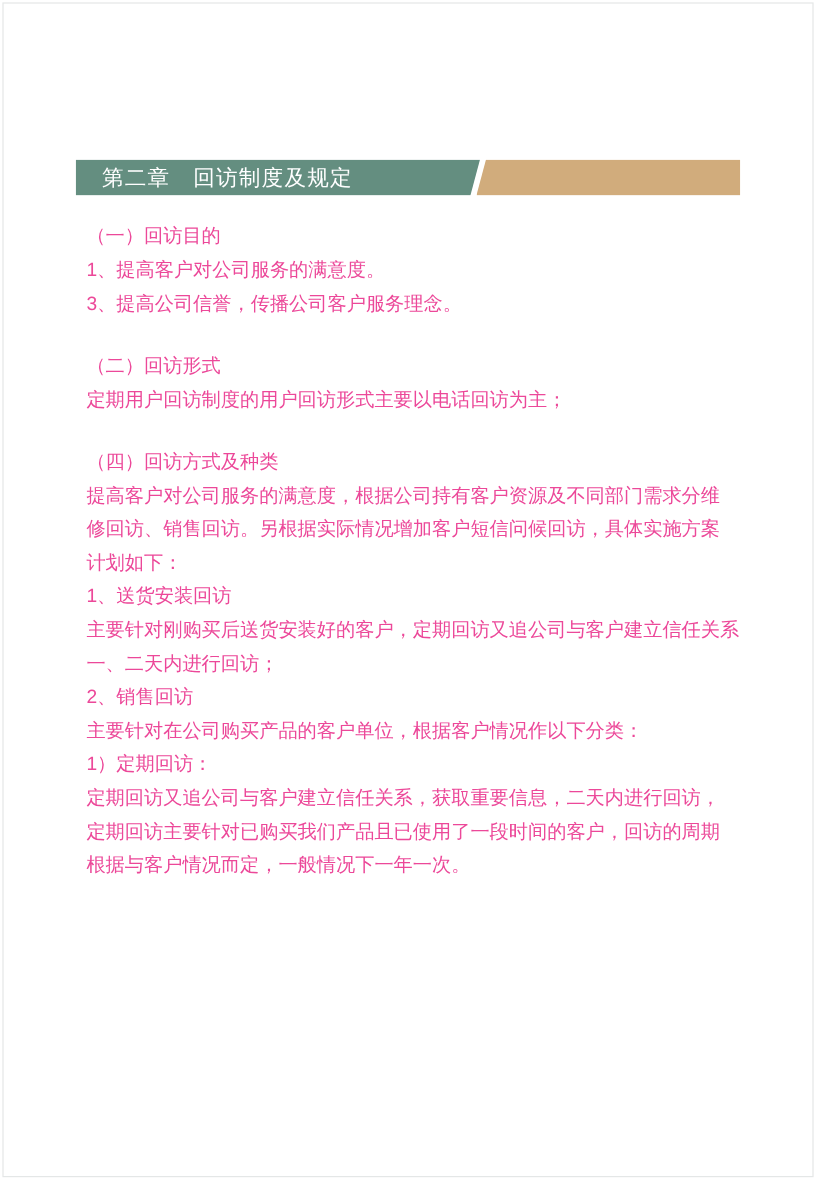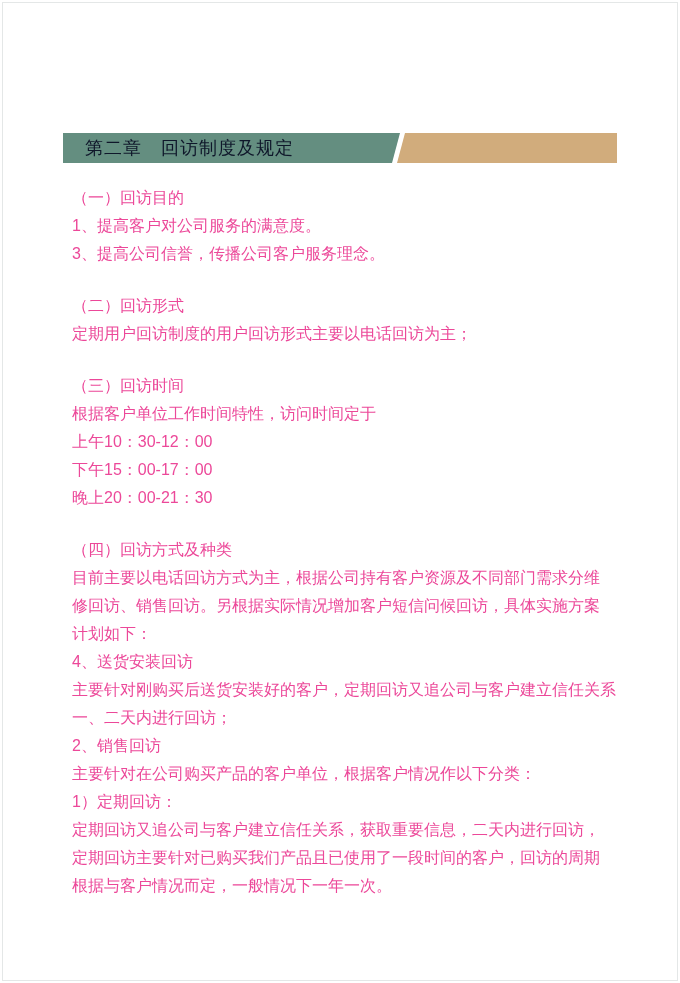--- a/index.html
+++ b/index.html
@@ -34,21 +34,21 @@
     left: 0;
     top: 0;
     width: 337px;
     height: 30px;
     background: #648e80;
     clip-path: polygon(0 0, 100% 0, calc(100% - 8px) 100%, 0 100%);
     display: flex;
     align-items: center;
     box-sizing: border-box;
     padding-left: 22px;
-    color: #0f172a;
+    color: #ffffff;
     font-size: 18px;
     letter-spacing: 1px;
     white-space: pre;
   }
   .banner-tan {
     position: absolute;
     left: 334px;
     top: 0;
     width: 220px;
     height: 30px;
@@ -96,34 +96,27 @@
       <div class="section-heading">（一）回访目的</div>
       <div class="body-line">1、提高客户对公司服务的满意度。</div>
       <div class="body-line">3、提高公司信誉，传播公司客户服务理念。</div>
     </div>
 
     <div class="section">
       <div class="section-heading">（二）回访形式</div>
       <div class="body-line">定期用户回访制度的用户回访形式主要以电话回访为主；</div>
     </div>
 
-    <div class="section">
-      <div class="section-heading">（三）回访时间</div>
-      <div class="body-line">根据客户单位工作时间特性，访问时间定于</div>
-      <div class="body-line">上午10：30-12：00</div>
-      <div class="body-line">下午15：00-17：00</div>
-      <div class="body-line">晚上20：00-21：30</div>
-    </div>
 
     <div class="section">
       <div class="section-heading">（四）回访方式及种类</div>
-      <div class="body-line">目前主要以电话回访方式为主，根据公司持有客户资源及不同部门需求分维</div>
+      <div class="body-line">提高客户对公司服务的满意度，根据公司持有客户资源及不同部门需求分维</div>
       <div class="body-line">修回访、销售回访。另根据实际情况增加客户短信问候回访，具体实施方案</div>
       <div class="body-line">计划如下：</div>
-      <div class="body-line">4、送货安装回访</div>
+      <div class="body-line">1、送货安装回访</div>
       <div class="body-line">主要针对刚购买后送货安装好的客户，定期回访又追公司与客户建立信任关系</div>
       <div class="body-line">一、二天内进行回访；</div>
       <div class="body-line">2、销售回访</div>
       <div class="body-line">主要针对在公司购买产品的客户单位，根据客户情况作以下分类：</div>
       <div class="body-line">1）定期回访：</div>
       <div class="body-line">定期回访又追公司与客户建立信任关系，获取重要信息，二天内进行回访，</div>
       <div class="body-line">定期回访主要针对已购买我们产品且已使用了一段时间的客户，回访的周期</div>
       <div class="body-line">根据与客户情况而定，一般情况下一年一次。</div>
     </div>
 

